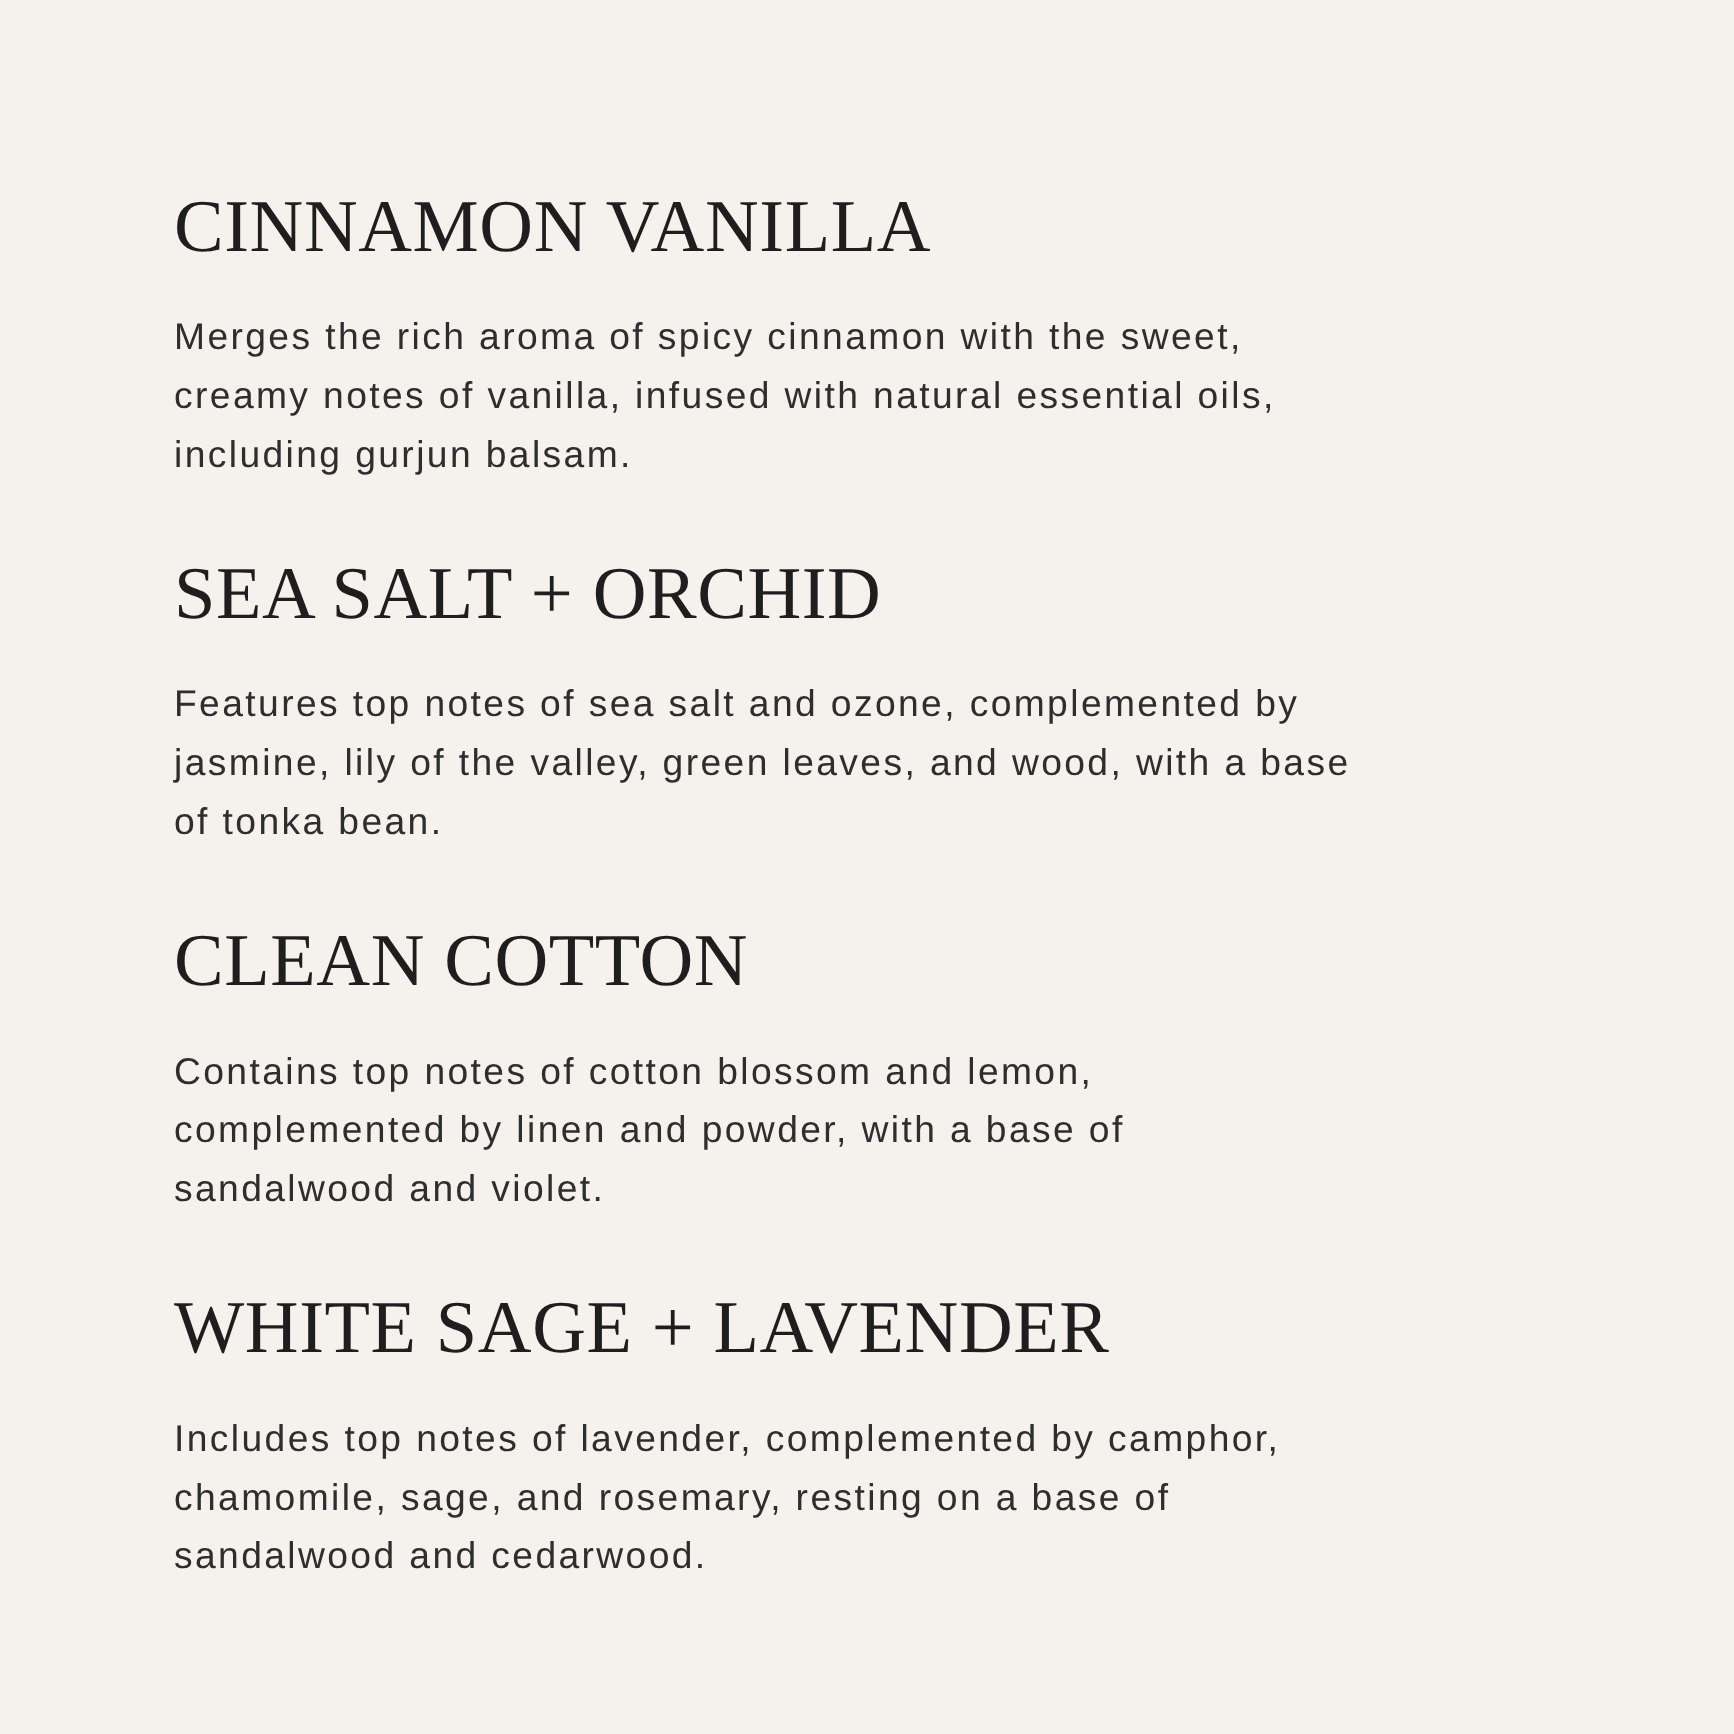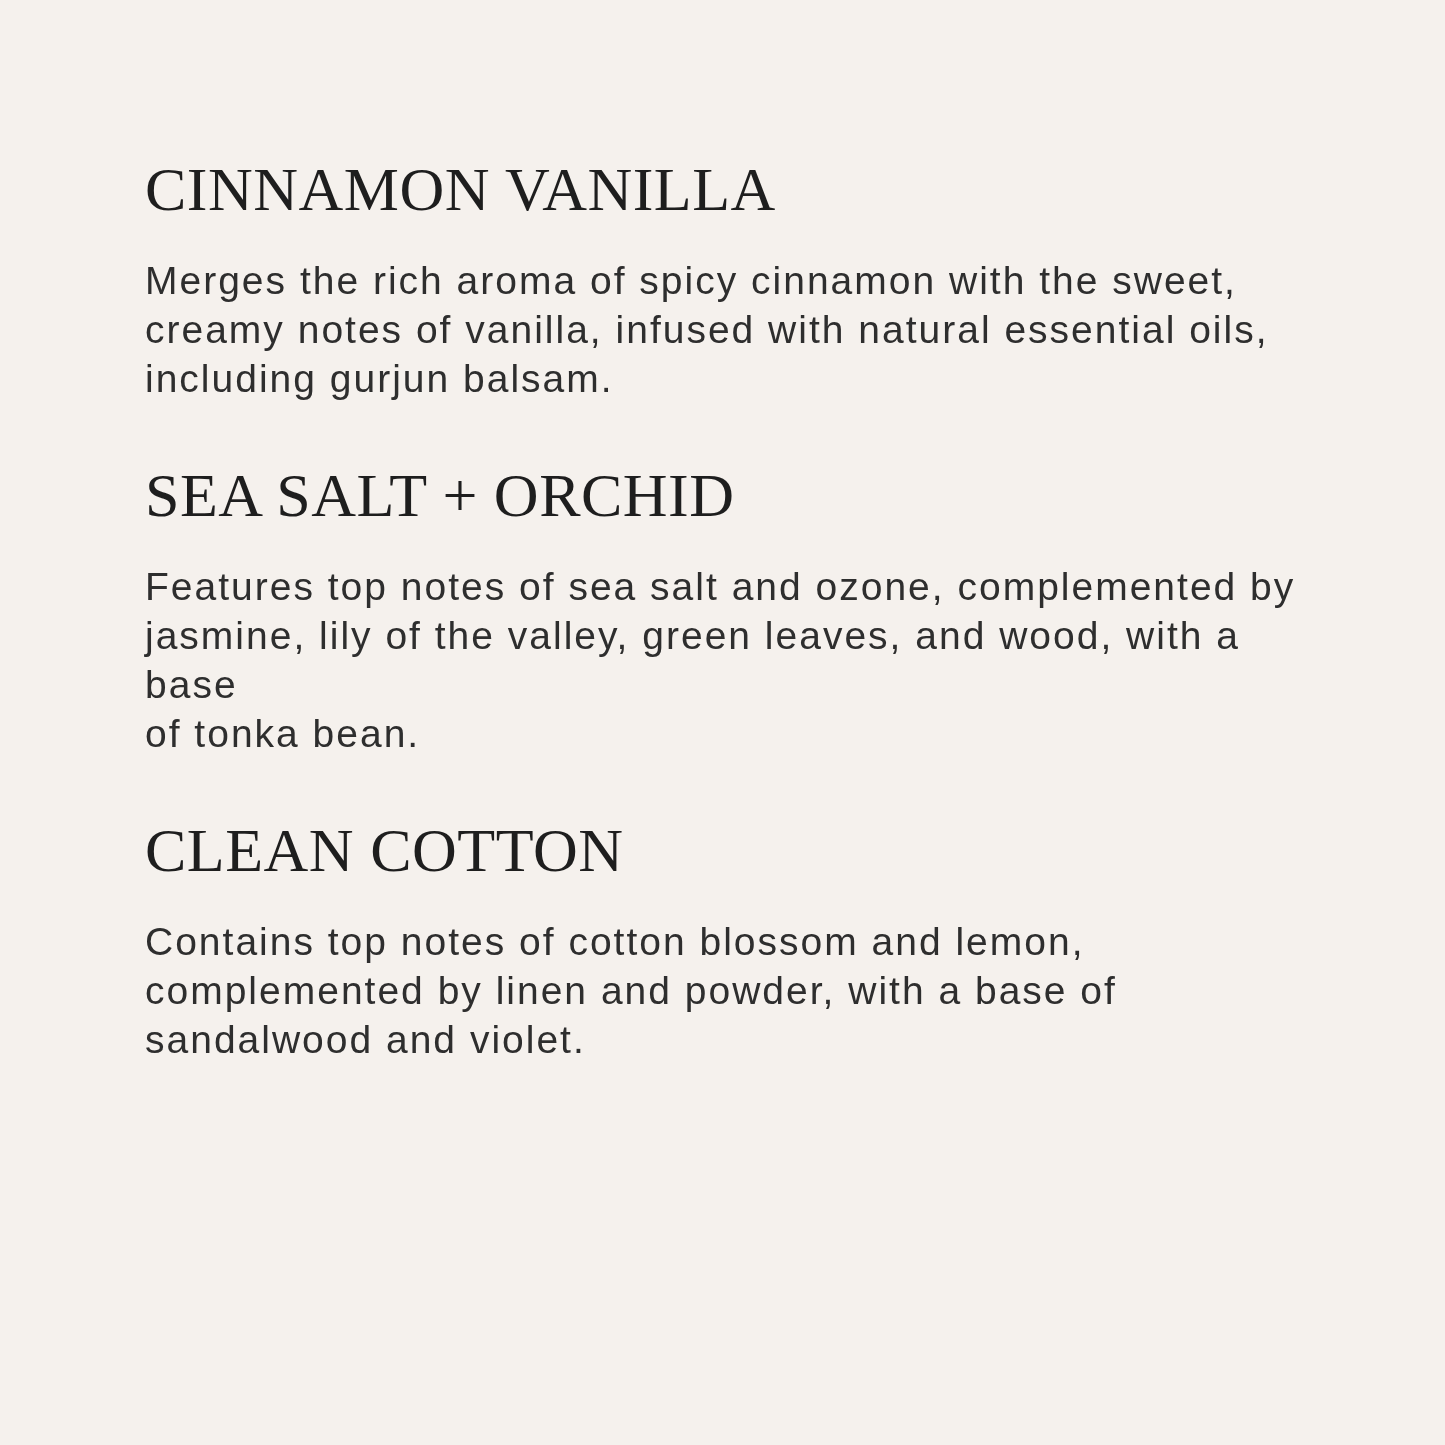--- a/index.html
+++ b/index.html
@@ -27,21 +27,21 @@
     font-size: 62px;
     line-height: 62px;
     letter-spacing: 0.5px;
     color: #1e1e1e;
     margin-bottom: 36px;
   }
 
   .scent-description {
     font-family: "Liberation Sans", "DejaVu Sans", sans-serif;
     font-weight: 400;
-    font-size: 39px;
+    font-size: 31px;
     line-height: 49px;
     letter-spacing: 2px;
     color: #2e2e2e;
     white-space: pre-line; 
     max-width: 1155px;
   }
 </style>
 </head>
 <body>
 
@@ -61,14 +61,20 @@
 of tonka bean.</p>
   </section>
 
   <section class="scent-section">
     <h2 class="scent-title">CLEAN COTTON</h2>
     <p class="scent-description">Contains top notes of cotton blossom and lemon,
 complemented by linen and powder, with a base of
 sandalwood and violet.</p>
   </section>
 
+  <section class="scent-section">
+    <h2 class="scent-title">WHITE SAGE + LAVENDER</h2>
+    <p class="scent-description">Includes top notes of lavender, complemented by camphor,
+chamomile, sage, and rosemary, resting on a base of
+sandalwood and cedarwood.</p>
+  </section>
 
 </div>
 
 </body></html>

